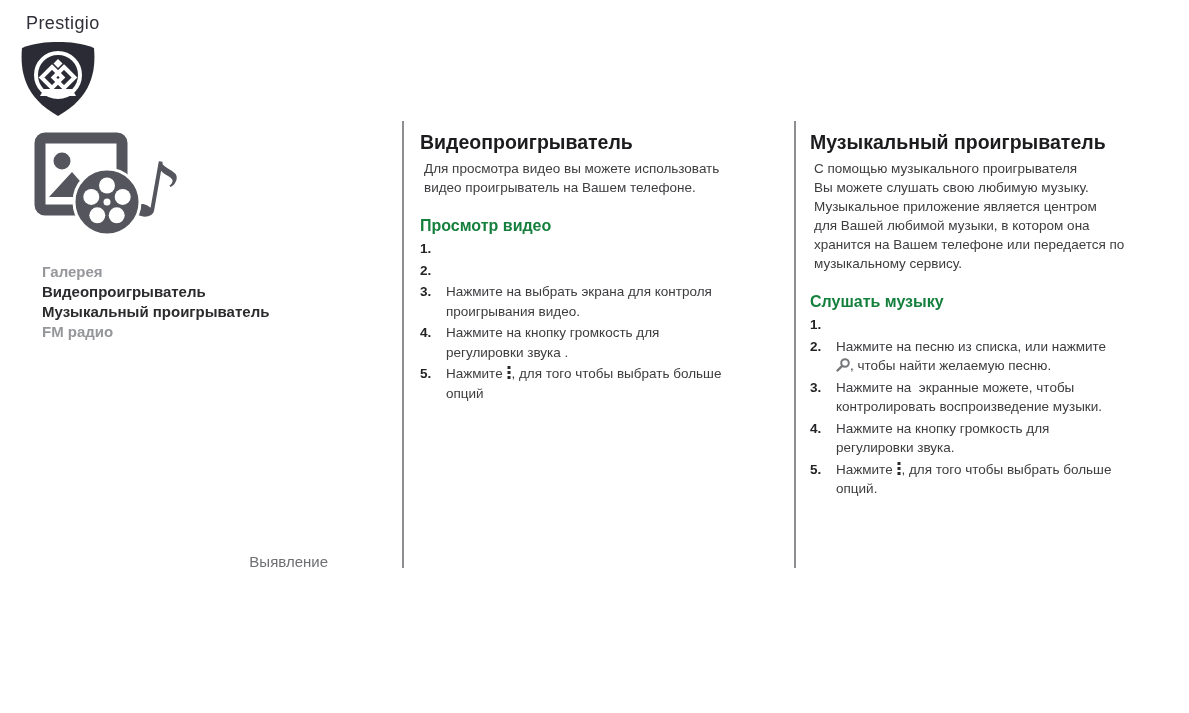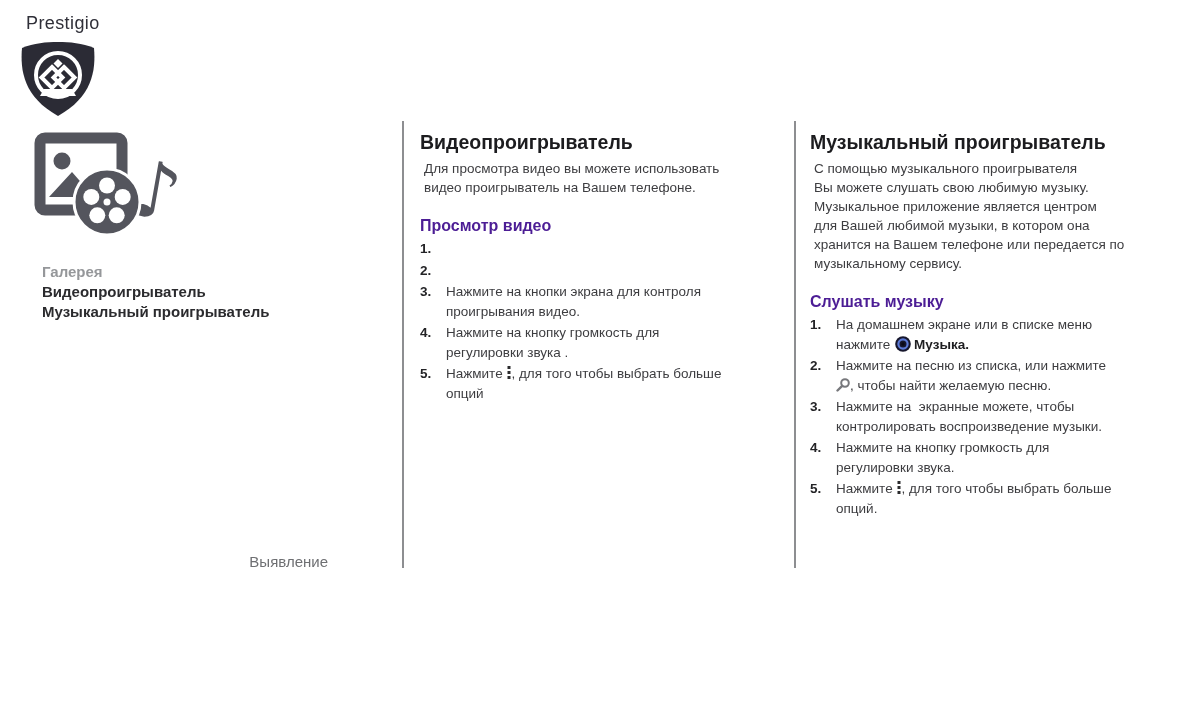--- a/index.html
+++ b/index.html
@@ -11,21 +11,21 @@
   .toc{position:absolute;left:42px;top:262px;font-size:15px;font-weight:bold;line-height:20px;}
   .toc-item{color:#95979a;cursor:pointer;}
   .toc-item.active{color:#2b2b2e;}
   .divider{position:absolute;top:121px;width:2px;height:537px;background:#8d8e91;}
   .d1{left:402px}.d2{left:794px}
   .col{position:absolute;top:131px;width:352px;}
   .col-video{left:420px}
   .col-music{left:810px}
   .col-title{font-size:19.5px;font-weight:bold;color:#1c1c1f;margin:0 0 5px;line-height:23px;}
   .intro{font-size:13.5px;color:#3d3d40;line-height:19px;white-space:pre-wrap;margin:4px;}
-  .subtitle{font-size:16px;font-weight:bold;color:#4c1d95;margin:20px 0 4px;}
+  .subtitle{font-size:16px;font-weight:bold;color:#15803d;margin:20px 0 4px;}
   .steps{list-style:none;margin:0;padding:0;font-size:13.5px;color:#3d3d40;}
   .steps li{display:flex;margin-bottom:2px;line-height:19.5px;}
   .steps .num{flex:0 0 26px;font-weight:bold;color:#232326;}
   .steps .txt{white-space:pre-wrap;}
   .steps b{color:#1e1e21;}
   .ii{display:inline-block;vertical-align:-2px;margin:0 3px 0 1px;}
   .ii svg{display:block;}
   .navicon{position:absolute;cursor:pointer;}
   .nav-label{position:absolute;font-size:15px;color:#6e6f72;cursor:pointer;}
   .nav-label.right{text-align:right;line-height:19px;}
@@ -61,40 +61,41 @@
       <circle cx="64.3" cy="84.3" r="8" fill="#fff"></circle>
       <circle cx="58.3" cy="65.9" r="8" fill="#fff"></circle>
       <circle cx="74" cy="71" r="3.5" fill="#fff"></circle>
     </svg>
   </div>
 
   <nav class="toc">
     <div class="toc-item">Галерея</div>
     <div class="toc-item active">Видеопроигрыватель</div>
     <div class="toc-item active">Музыкальный проигрыватель</div>
+    <div class="toc-item">FM радио</div>
   </nav>
 
   <div class="divider d1"></div>
   <div class="divider d2"></div>
 
   <section class="col col-video">
     <h1 class="col-title">Видеопроигрыватель</h1>
     <p class="intro">Для просмотра видео вы можете использовать
 видео проигрыватель на Вашем телефоне.</p>
     <h2 class="subtitle">Просмотр видео</h2>
     <ol class="steps">
       <li>
         <span class="num">1.</span>
       </li>
       <li>
         <span class="num">2.</span>
       </li>
       <li>
         <span class="num">3.</span>
-        <span class="txt">Нажмите на кнопки экрана для контроля
+        <span class="txt">Нажмите на выбрать экрана для контроля
 проигрывания видео.</span>
       </li>
       <li>
         <span class="num">4.</span>
         <span class="txt">Нажмите на кнопку громкость для
 регулировки звука .</span>
       </li>
       <li>
         <span class="num">5.</span>
         <span class="txt"><span>Нажмите </span><span class="ii" style="margin:0 0 0 1px;vertical-align:-1px;"><svg width="4" height="13" viewBox="0 0 4 13">
@@ -112,26 +113,20 @@
     <p class="intro">С помощью музыкального проигрывателя
 Вы можете слушать свою любимую музыку.
 Музыкальное приложение является центром
 для Вашей любимой музыки, в котором она
 хранится на Вашем телефоне или передается по
 музыкальному сервису.</p>
     <h2 class="subtitle">Слушать музыку</h2>
     <ol class="steps">
       <li>
         <span class="num">1.</span>
-        <span class="txt"><span>На домашнем экране или в списке меню
-нажмите </span><span class="ii" style="vertical-align:-3px;"><svg width="16" height="16" viewBox="0 0 16 16">
-                <circle cx="8" cy="8" r="7.8" fill="#16162c"></circle>
-                <circle cx="8" cy="8" r="4.6" fill="none" stroke="#5b79d6" stroke-width="2.2"></circle>
-                <circle cx="8" cy="8" r="1.8" fill="#0a0a18"></circle>
-              </svg></span><b>Музыка.</b></span>
       </li>
       <li>
         <span class="num">2.</span>
         <span class="txt"><span>Нажмите на песню из списка, или нажмите
 </span><span class="ii" style="margin:0 0 0 0;"><svg width="14" height="14" viewBox="0 0 14 14">
                 <circle cx="9" cy="5" r="3.8" fill="none" stroke="#77787c" stroke-width="2"></circle>
                 <line x1="6.2" y1="7.8" x2="1.5" y2="12.5" stroke="#77787c" stroke-width="2.4" stroke-linecap="round"></line>
               </svg></span><span>, чтобы найти желаемую песню.</span></span>
       </li>
       <li>

